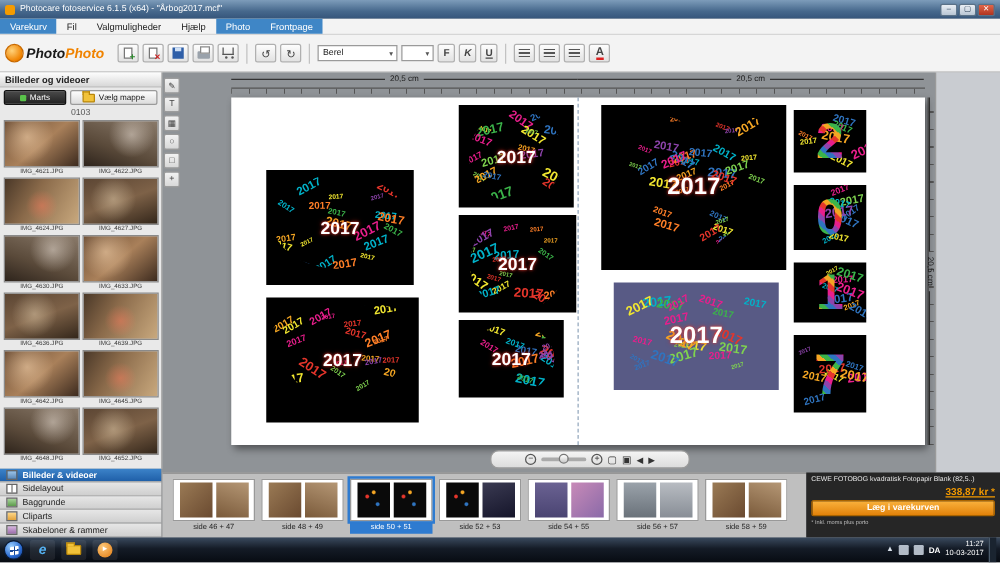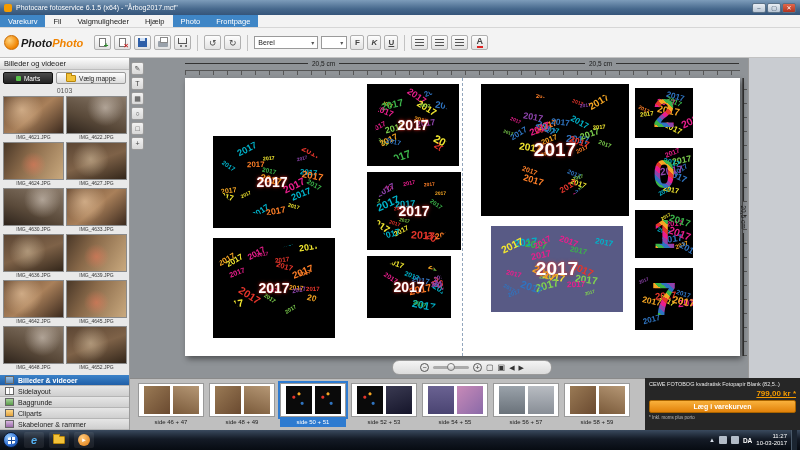--- a/index.html
+++ b/index.html
@@ -47,21 +47,21 @@
   .cewelogo{position:absolute;right:3px;top:16px;width:64px;height:26px;background:#e2001a;display:flex;align-items:center;gap:3px;padding:2px 4px;z-index:5}
   .cgrid{width:10px;height:10px;flex:0 0 auto;background:
     linear-gradient(90deg,#fff 0 4px,transparent 4px 6px,#f59b00 6px 10px),
     linear-gradient(#0000 0 4px,#e2001a 4px 6px,#0000 6px 10px),#ffca66}
   .ctxt{display:flex;flex-direction:column;line-height:1}
   .cname{font-size:9px;font-weight:bold;color:#fff;letter-spacing:1px}
   .ctag{font-size:3.5px;color:#fff;letter-spacing:.6px;margin-top:2px}
 
   
   .sidebar{position:absolute;left:0;top:58px;width:130px;height:317px;background:#e9e9e9;border-right:1px solid #9a9a9a}
-  .sb-header{height:12px;line-height:12px;padding-left:4px;font-size:7.5px;font-weight:normal;color:#222;background:linear-gradient(#fdfdfd,#d8d8d8);border-bottom:1px solid #bdbdbd}
+  .sb-header{height:12px;line-height:12px;padding-left:4px;font-size:7.5px;font-weight:bold;color:#222;background:linear-gradient(#fdfdfd,#d8d8d8);border-bottom:1px solid #bdbdbd}
   .sb-actions{display:flex;gap:3px;padding:2px 3px;height:16px}
   .btn-month{flex:0 0 50px;background:linear-gradient(#4a4a4a,#222);color:#fff;border:1px solid #111;border-radius:2px;font-size:6.5px;display:flex;align-items:center;justify-content:center;gap:3px}
   .dotg{width:5px;height:5px;background:#59c24a;border-radius:1px}
   .btn-folder{flex:1;background:linear-gradient(#fdfdfd,#dcdcdc);border:1px solid #9a9a9a;border-radius:2px;font-size:6.5px;display:flex;align-items:center;justify-content:center;gap:3px;color:#222}
   .fold{width:10px;height:7px;background:#f2c23a;border:1px solid #b8860b;border-radius:1px;position:relative}
   .fold::before{content:"";position:absolute;top:-3px;left:-1px;width:4px;height:2px;background:#f2c23a;border:1px solid #b8860b;border-bottom:none}
   .sb-count{text-align:center;font-size:7px;color:#555;height:9px;line-height:9px}
   .thumbgrid{display:grid;grid-template-columns:61px 61px;gap:1px 2px;padding:1px 3px}
   .thumb{width:61px}
   .timg{height:38px;border:1px solid #8a8a8a;background:#7a5a3e}
@@ -659,21 +659,21 @@
         <div class="fs-thumb">
           <span class="mA"></span>
           <span class="mB"></span>
         </div>
         <div class="fs-label">side 58 + 59</div>
       </div>
   </div>
 
   <div class="pricepanel">
     <div class="pp-product">CEWE FOTOBOG kvadratisk Fotopapir Blank (82,5..)</div>
-    <span class="pp-amount">799,00 kr *</span>
+    <span class="pp-amount">338,87 kr *</span>
     <div class="pp-btn">Læg i varekurven</div>
     <div class="pp-note">* Inkl. moms plus porto</div>
   </div>
 
   <div class="taskbar">
     <span class="orb">
         <span class="flag"></span>
       </span>
     <span class="tkico">
         <span class="ie">e</span>

